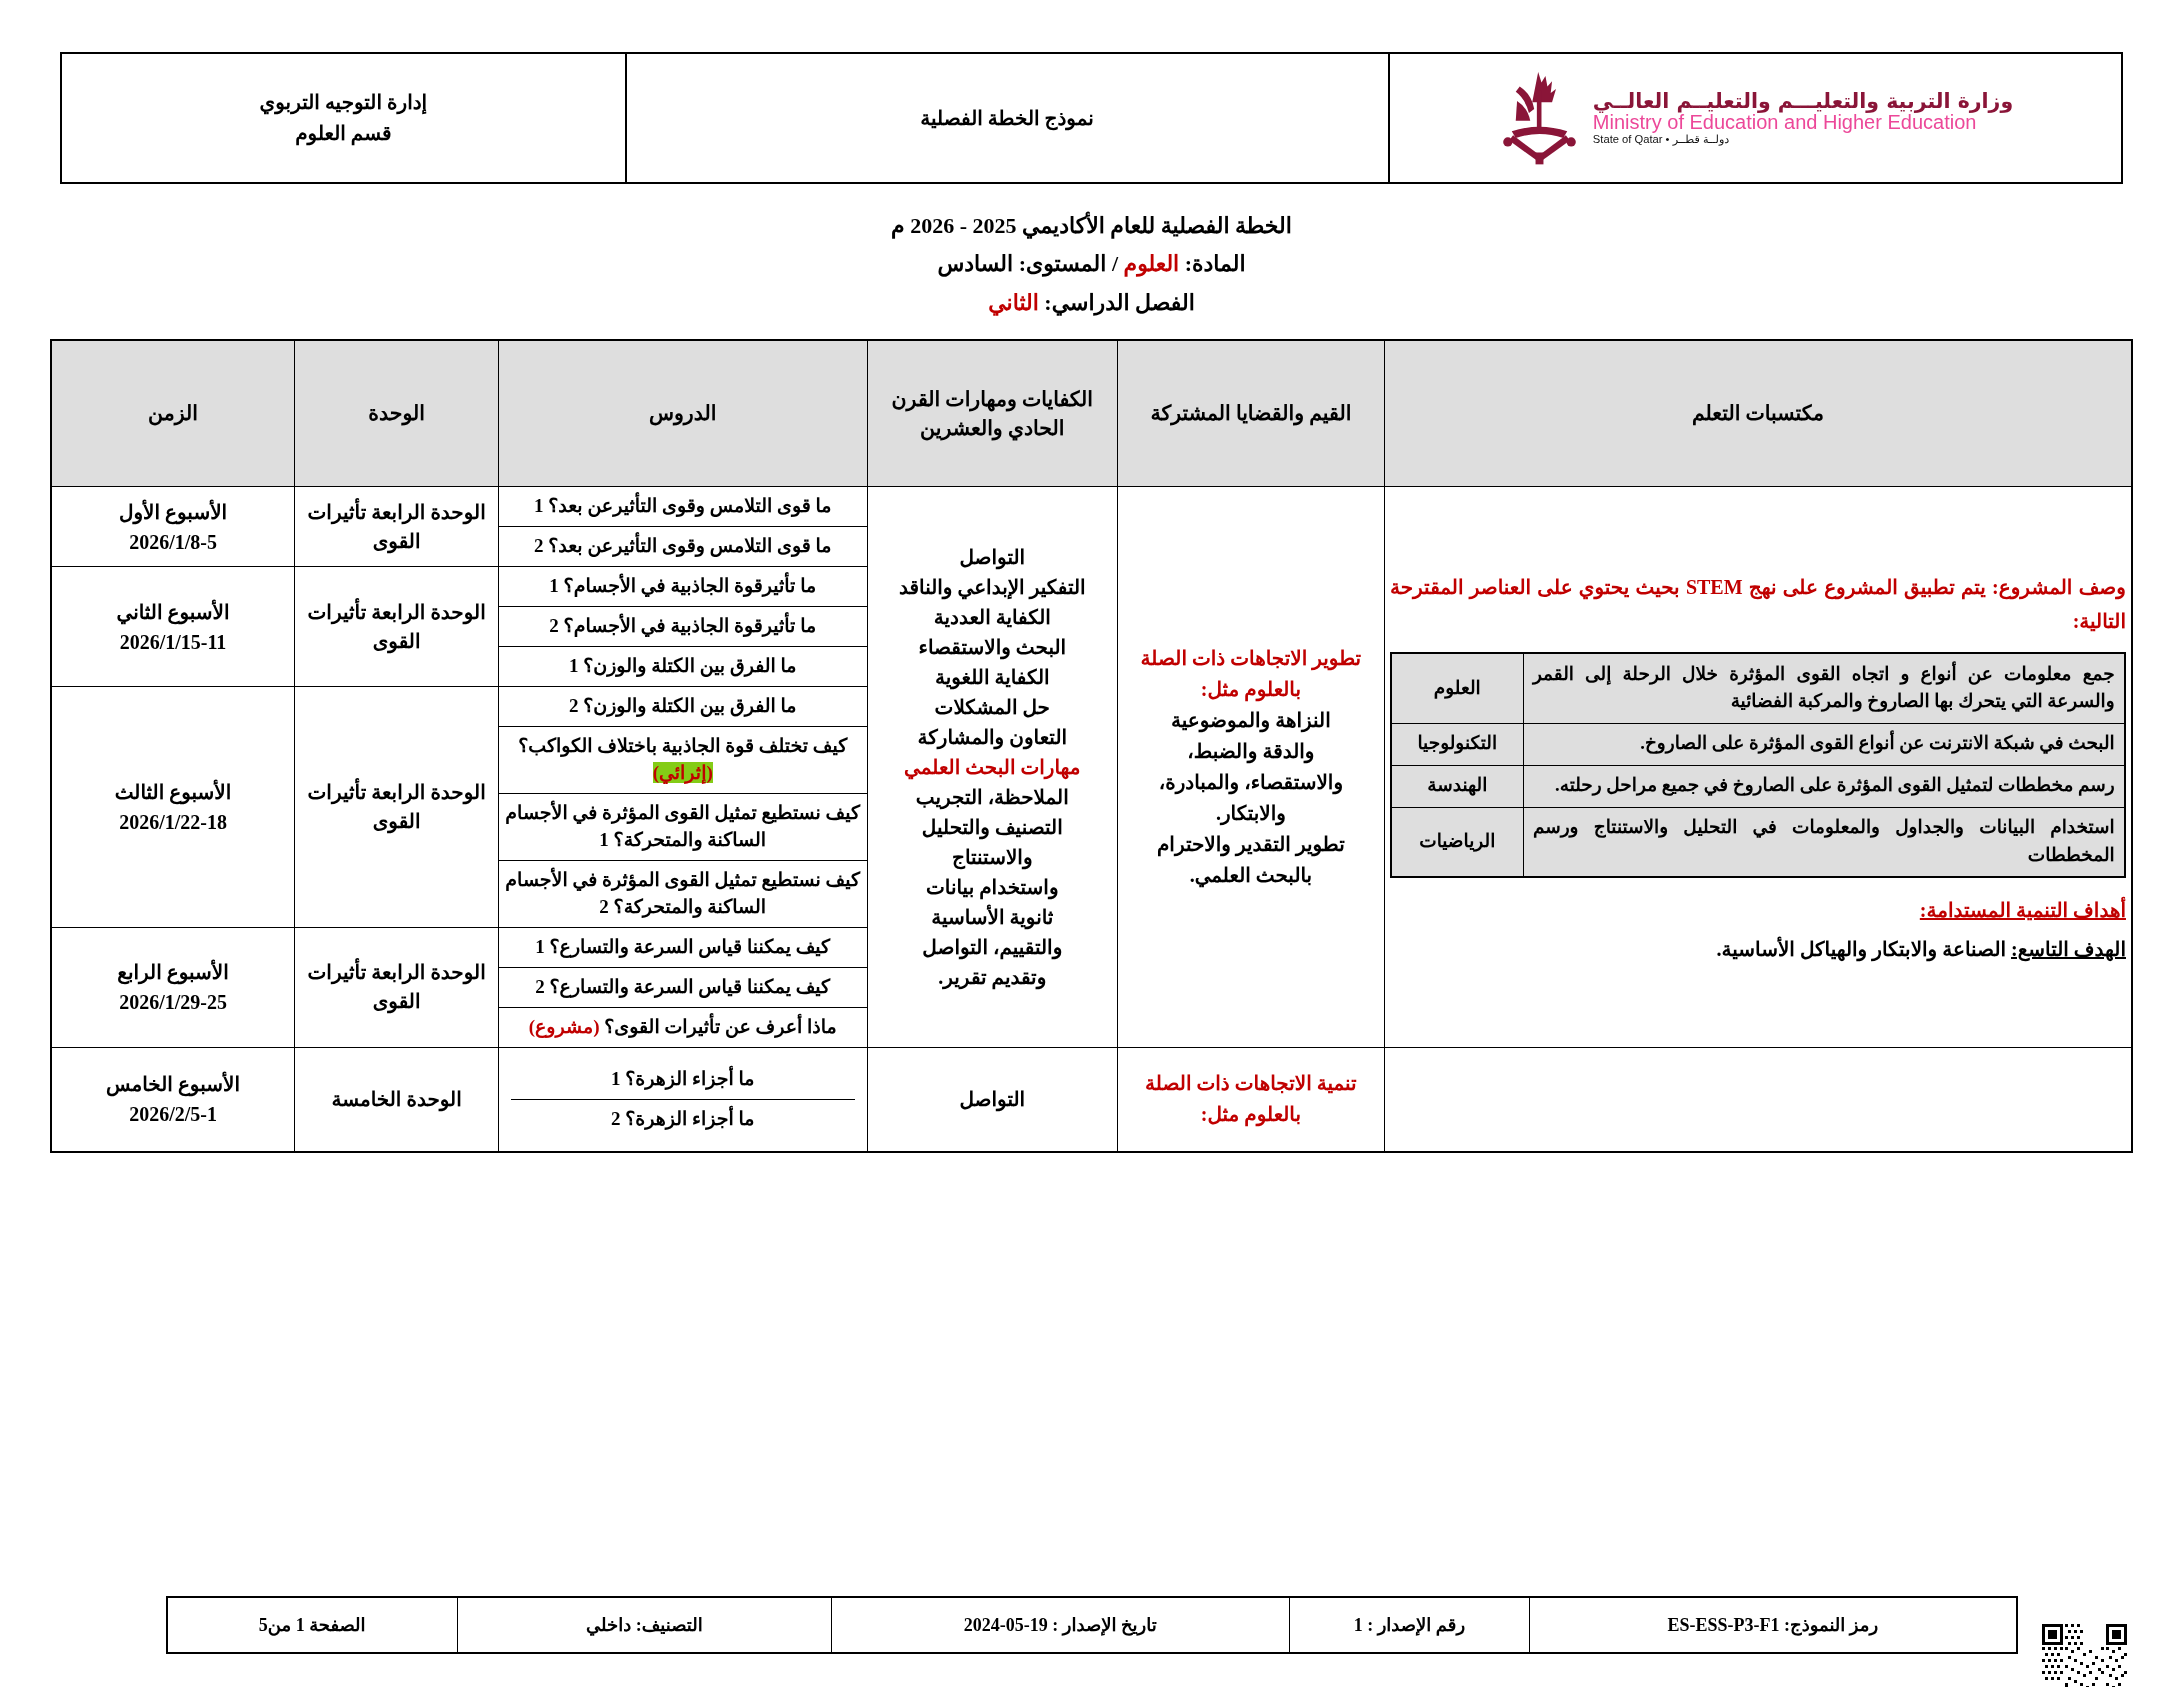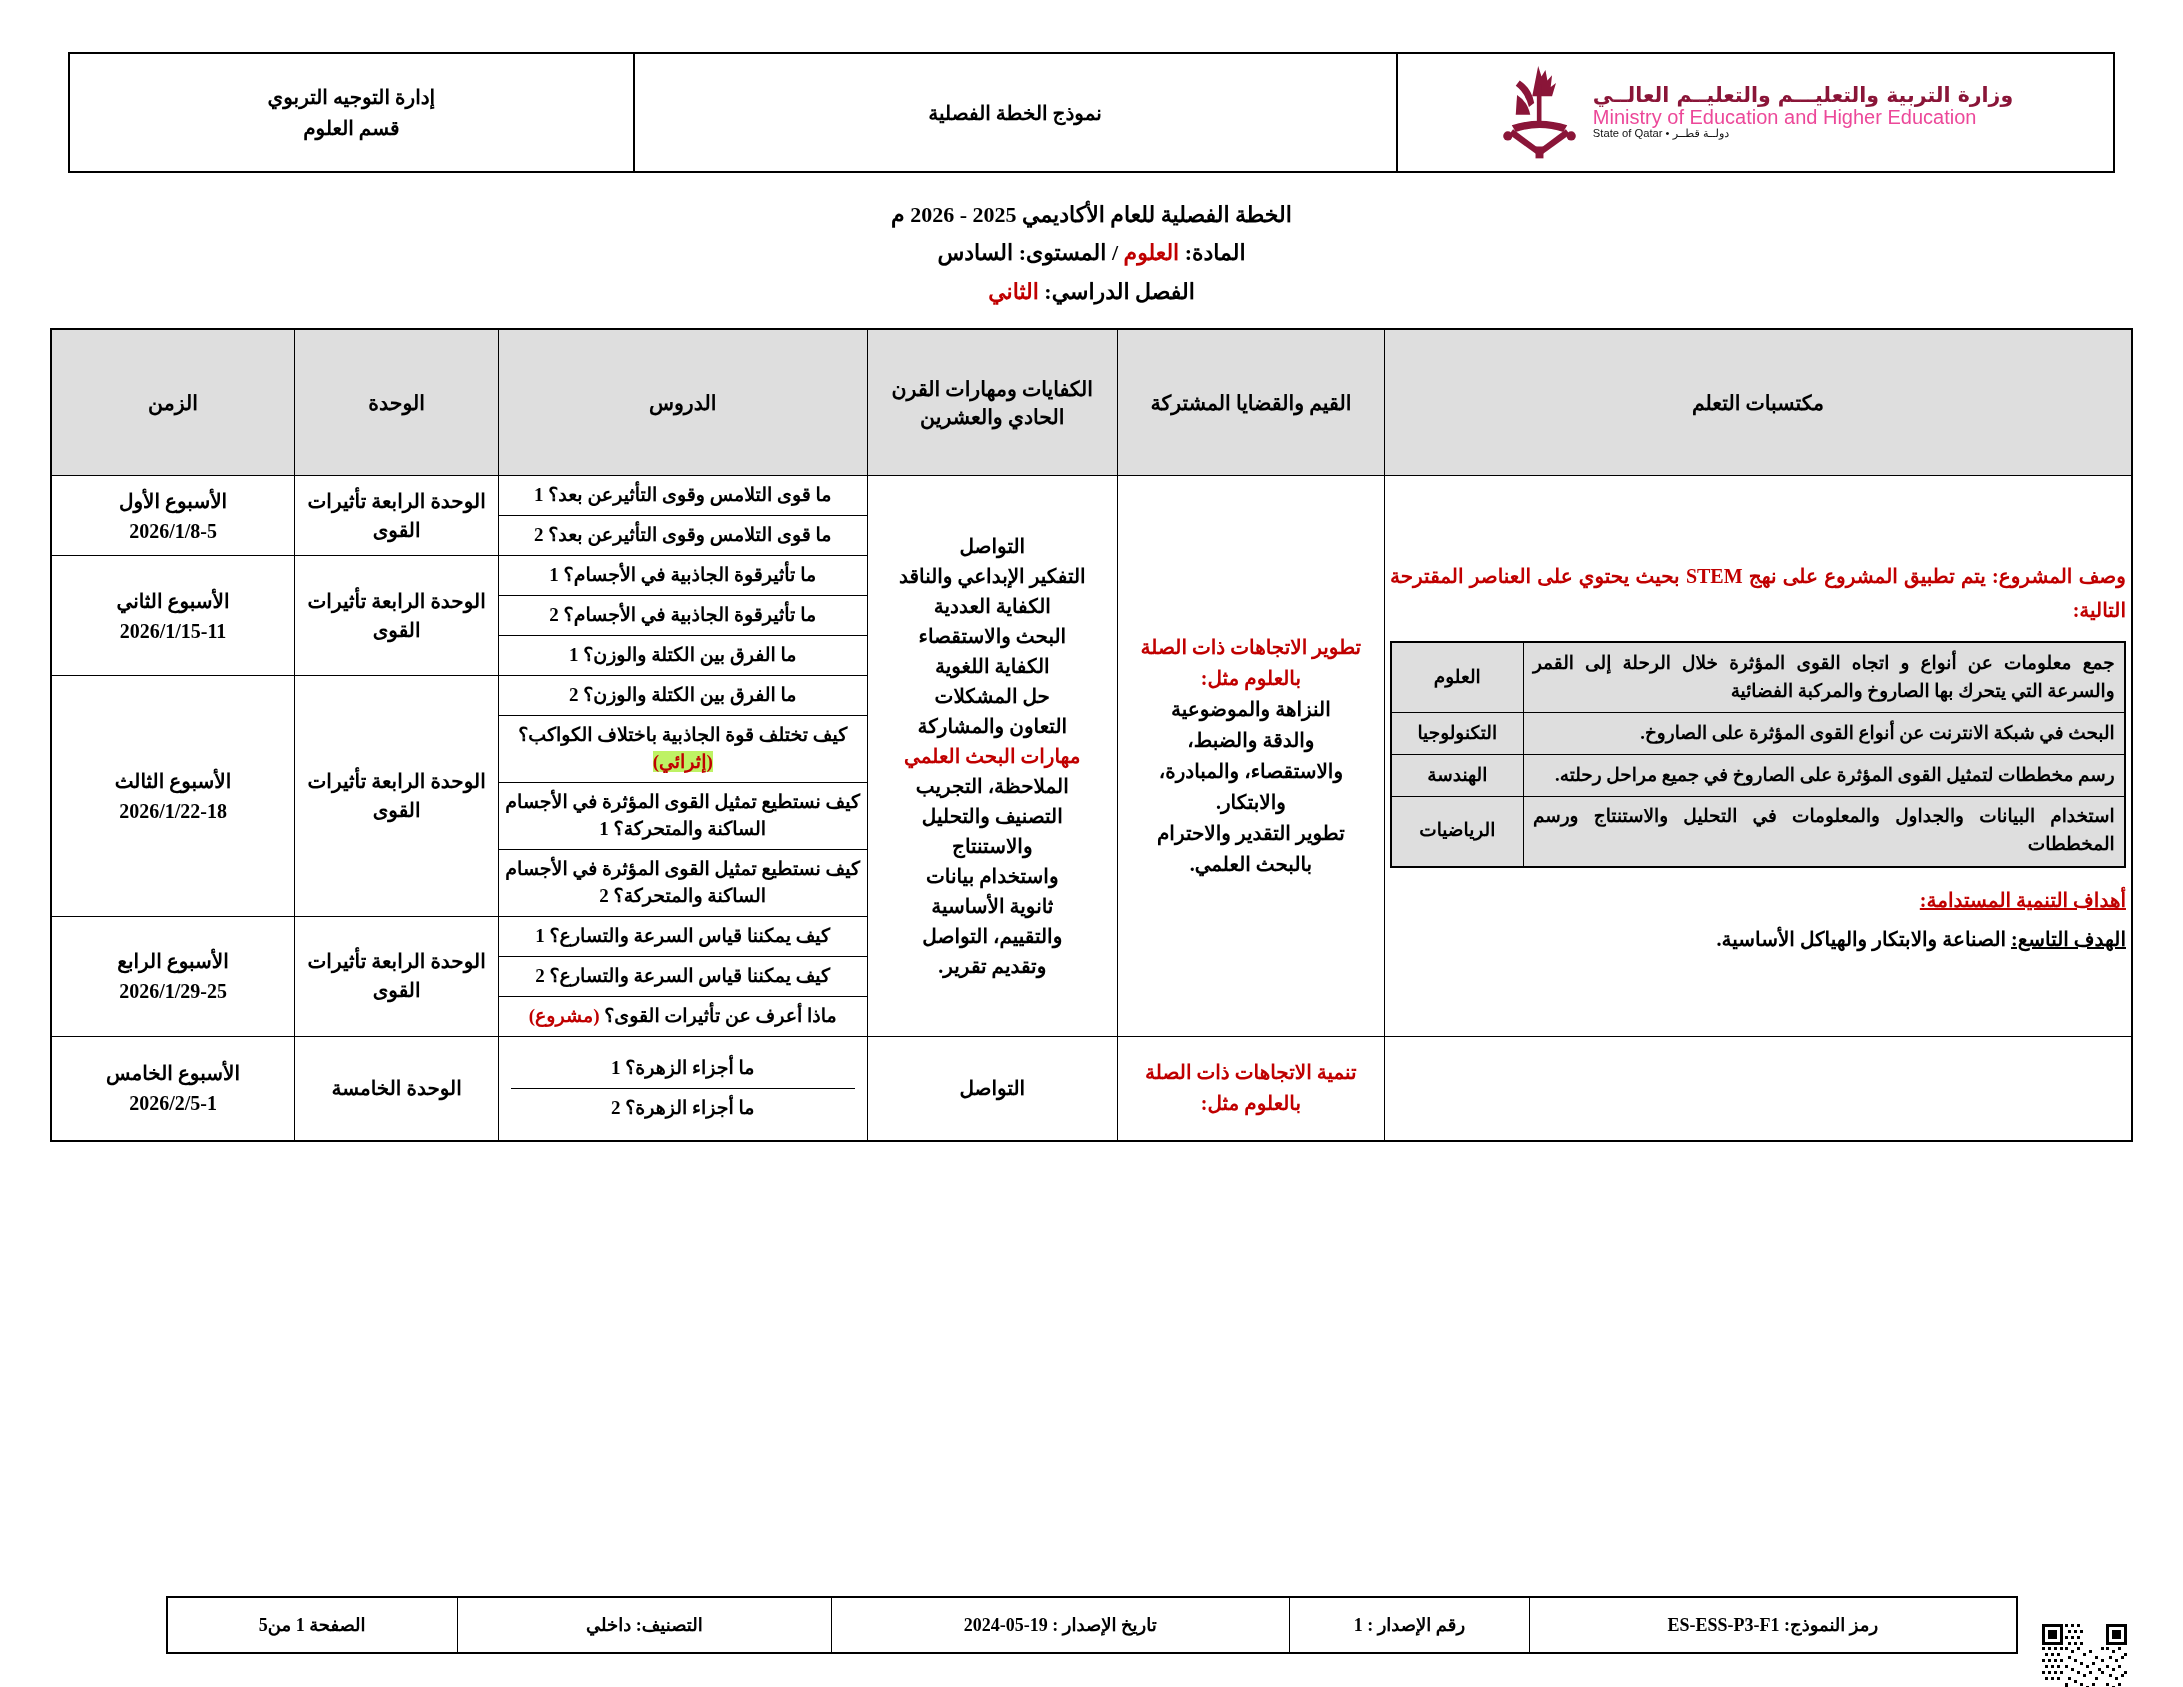--- a/index.html
+++ b/index.html
@@ -17,21 +17,21 @@
     width:2011px;margin:52px auto 0 auto;
     border-collapse:collapse;table-layout:fixed;
   }
   .hdr td{
     border:2px solid #000;
     vertical-align:middle;text-align:center;
     height:112px;padding:2.6px 6.6px;
   }
   .hdr .c-dept{width:549px;font-size:20px;font-weight:bold;line-height:1.55;}
   .hdr .c-title{width:748px;font-size:20px;font-weight:bold;}
-  .hdr .c-logo{width:715px;padding:0;}
+  .hdr .c-logo{width:715px;padding:8px;}
 
   .logo-wrap{display:flex;align-items:center;justify-content:center;gap:10.6px;direction:rtl;}
   .logo-txt{display:flex;flex-direction:column;align-items:flex-end;line-height:1.06;}
   .logo-ar{font-size:20.5px;font-weight:bold;color:#8A1538;letter-spacing:0.7px;
            font-family:"DejaVu Sans","Liberation Sans",sans-serif;white-space:nowrap;}
   .logo-en{font-size:20px;color:#ec4899;font-family:"Liberation Sans",sans-serif;white-space:nowrap;}
   .logo-sub{font-size:11.2px;color:#111;font-family:"Liberation Sans",sans-serif;white-space:nowrap;}
 
   
   .titles{margin:22.5px 0 0 0;text-align:center;}
@@ -58,21 +58,21 @@
 
   .cell-time,.cell-unit{text-align:center;font-size:20px;font-weight:bold;line-height:1.5;}
   .cell-unit{line-height:1.45;}
   .lesson-tbl{width:100%;border-collapse:collapse;table-layout:fixed;}
   .lesson-tbl td{
     border:0;border-bottom:1.3px solid #000;
     text-align:center;font-size:19px;font-weight:bold;line-height:1.42;
     padding:6px 4px;
   }
   .lesson-tbl tr:last-child td{border-bottom:0;}
-  .hl{background:#bef264;color:#C00000;}
+  .hl{background:#84cc16;color:#C00000;}
   .prj{color:#C00000;}
 
   .cell-skills{text-align:center;font-size:20px;font-weight:bold;line-height:1.5;vertical-align:top;padding-top:12px;}
   .cell-values{text-align:center;font-size:20px;font-weight:bold;line-height:1.55;vertical-align:top;padding-top:12px;}
   .cell-learn{vertical-align:top;padding:10.6px 17px 10.6px 17px;}
 
   .learn-head{color:#C00000;font-size:20px;font-weight:bold;line-height:1.7;text-align:justify;}
   .stem{
     width:100%;border-collapse:collapse;table-layout:fixed;margin:14.6px 0 0 0;
     border:2px solid #000;

